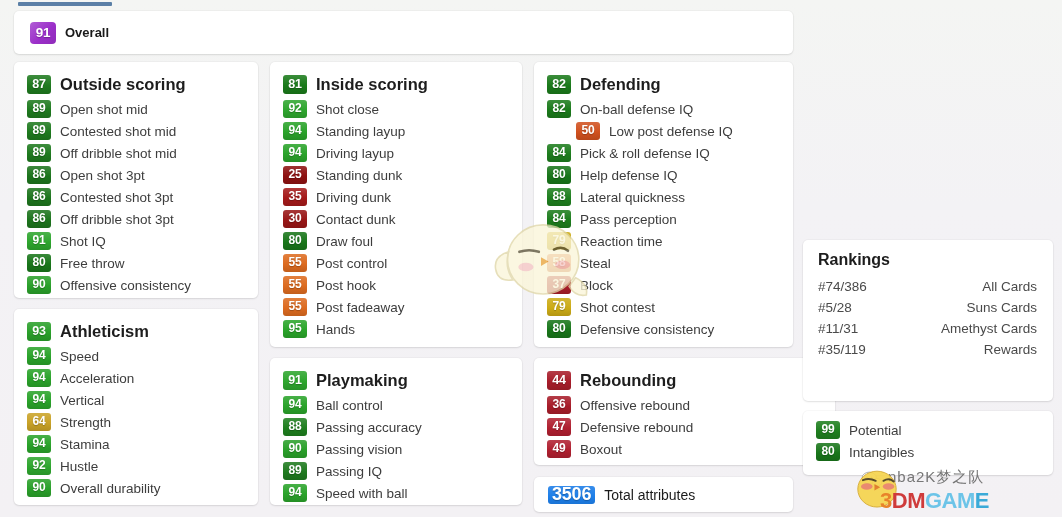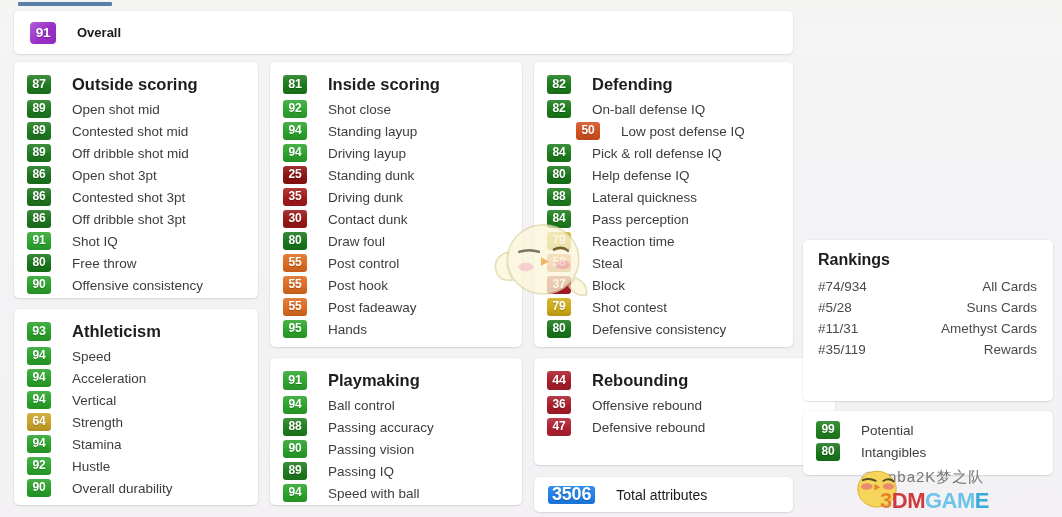--- a/index.html
+++ b/index.html
@@ -42,21 +42,21 @@
     vertical-align: middle;
     text-shadow: 0 1px 1px rgba(0,0,0,.25);
     letter-spacing: -0.2px;
   }
   .badge.hdr { font-size: 12.5px; line-height: 16px; padding: 1px 5px 2px 5px; }
   .badge.wide { min-width: 36px; font-size: 18px; }
 
   .row {
     display: flex;
     align-items: center;
-    gap: 21px;
+    gap: 9px;
     height: 22px;
     padding-left: 13px;
   }
   .row .lbl {
     font-size: 13.5px;
     color: #3d3d3d;
     white-space: nowrap;
   }
   .row.header { height: 28px; }
   .row.header .lbl {
@@ -345,35 +345,39 @@
           <span class="lbl">Rebounding</span>
         </div>
         <div class="row">
           <span class="badge" style="background: linear-gradient(rgb(180, 61, 72) 0%, rgb(168, 29, 42) 55%, rgb(148, 26, 37) 100%);">36</span>
           <span class="lbl">Offensive rebound</span>
         </div>
         <div class="row">
           <span class="badge" style="background: linear-gradient(rgb(187, 63, 77) 0%, rgb(176, 32, 48) 55%, rgb(155, 28, 42) 100%);">47</span>
           <span class="lbl">Defensive rebound</span>
         </div>
+        <div class="row">
+          <span class="badge" style="background: linear-gradient(rgb(187, 63, 77) 0%, rgb(176, 32, 48) 55%, rgb(155, 28, 42) 100%);">49</span>
+          <span class="lbl">Boxout</span>
+        </div>
       </div>
     </div>
 
   <div class="card" id="total-card">
     <div class="row">
       <span class="badge wide" style="background: linear-gradient(rgb(56, 141, 235) 0%, rgb(29, 126, 232) 60%, rgb(27, 116, 213) 100%);">3506</span>
       <span class="lbl" style="font-weight:normal;font-size:14px;color:#1a1a1a;">Total attributes</span>
     </div>
   </div>
 
   <div class="card" id="rankings-card">
     <div class="rank-title">Rankings</div>
     <div id="rankings-body">
         <div class="rank-row">
-          <span class="rank-val">#74/934</span>
+          <span class="rank-val">#74/386</span>
           <span class="rank-name">All Cards</span>
         </div>
         <div class="rank-row">
           <span class="rank-val">#5/28</span>
           <span class="rank-name">Suns Cards</span>
         </div>
         <div class="rank-row">
           <span class="rank-val">#11/31</span>
           <span class="rank-name">Amethyst Cards</span>
         </div>

